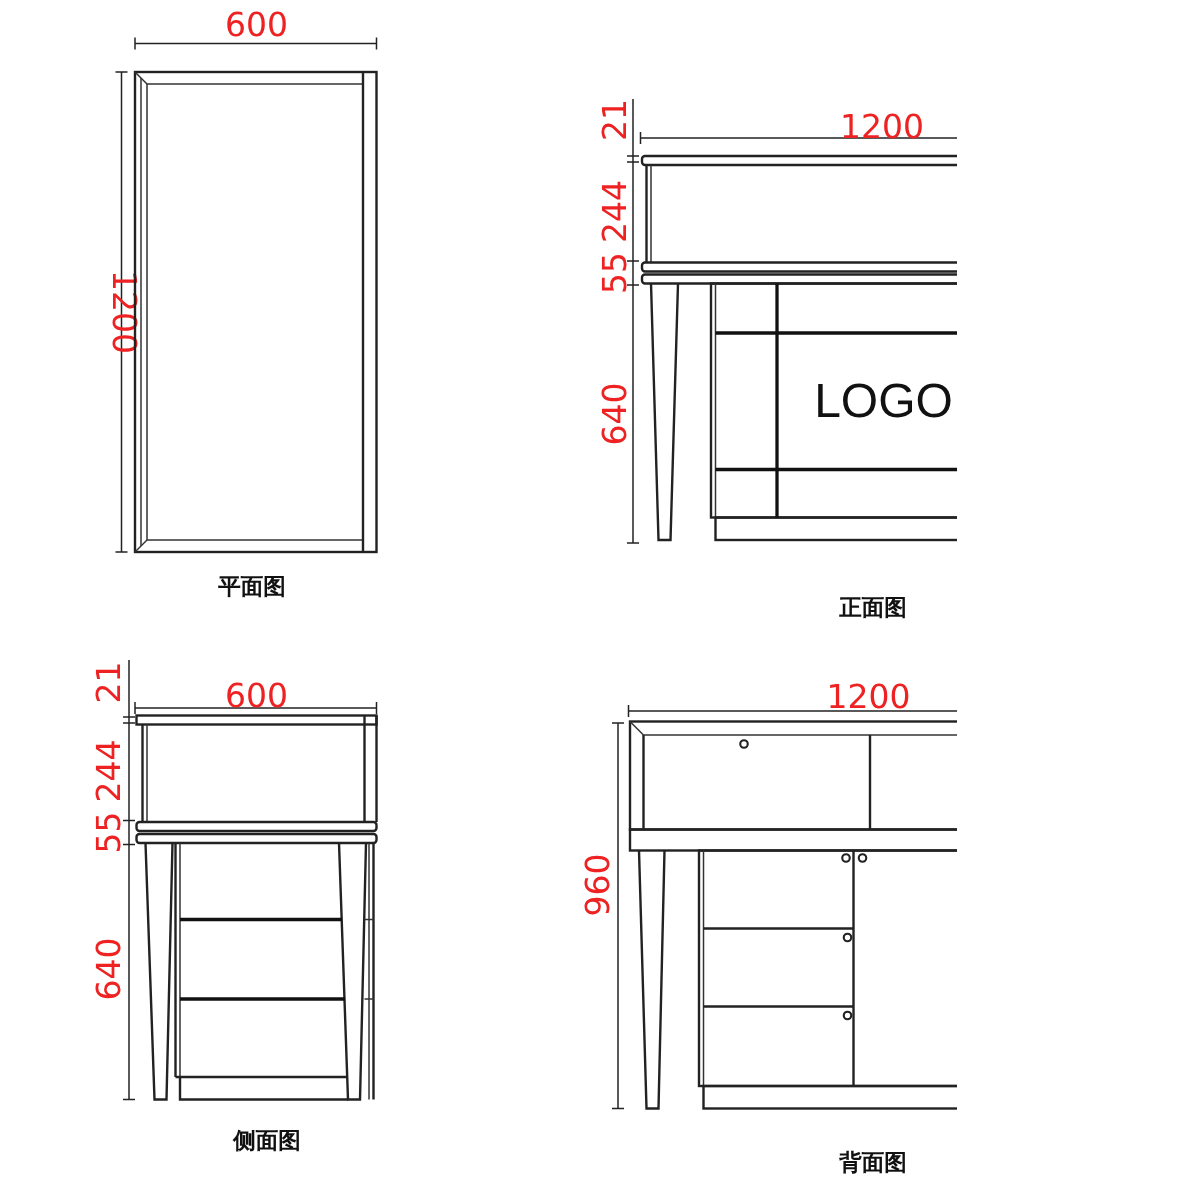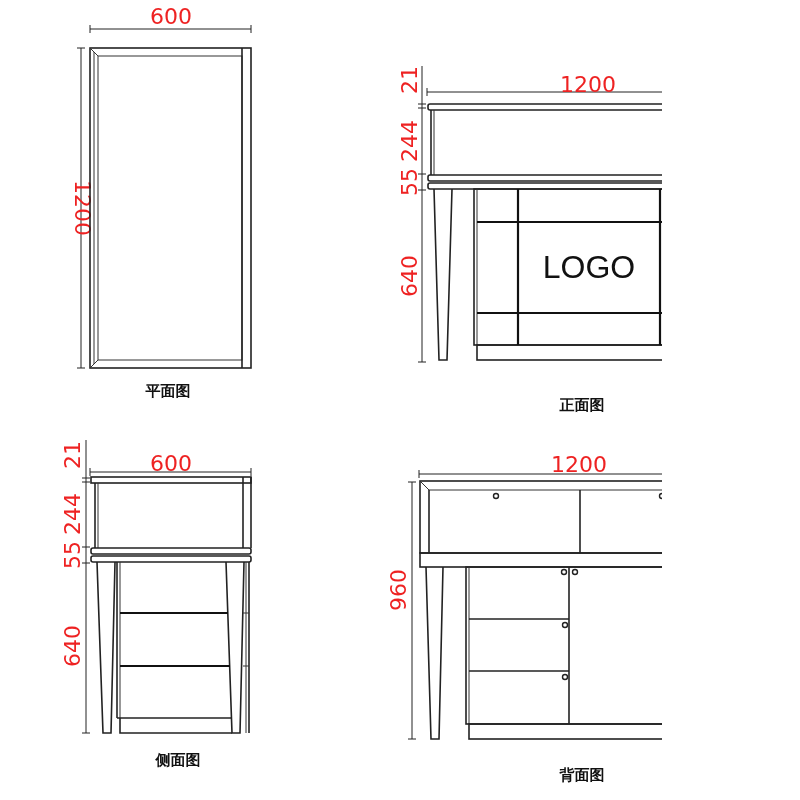--- a/index.html
+++ b/index.html
@@ -1,16 +1,16 @@
 <!DOCTYPE html>
 <html><head>
 <meta charset="utf-8">
 <style>
   html, body { margin:0; padding:0; background:#ffffff; }
-  #canvas { width:638px; height:800px; position:relative; overflow:hidden; background:#fff;padding-left:24px; }
+  #canvas { width:638px; height:800px; position:relative; overflow:hidden; background:#fff; }
   svg { position:absolute; left:0; top:0; }
   .ln { stroke:#222; stroke-width:1.6; fill:none; }
   .thin { stroke:#333; stroke-width:1; fill:none; }
   .bold { stroke:#111; stroke-width:2.2; fill:none; }
   .dim { stroke:#222; stroke-width:1; fill:none; }
   .dimtxt { fill:#ee2222; font-family:"DejaVu Sans", sans-serif; font-size:22px; font-weight:normal; }
   .cap { fill:#111; font-family:"DejaVu Sans", sans-serif; font-size:15px; font-weight:bold; }
   .logo { fill:#111; font-family:"Liberation Sans", sans-serif; font-size:32px; }
   .knob { stroke:#222; stroke-width:1.4; fill:#fff; }
 </style>

